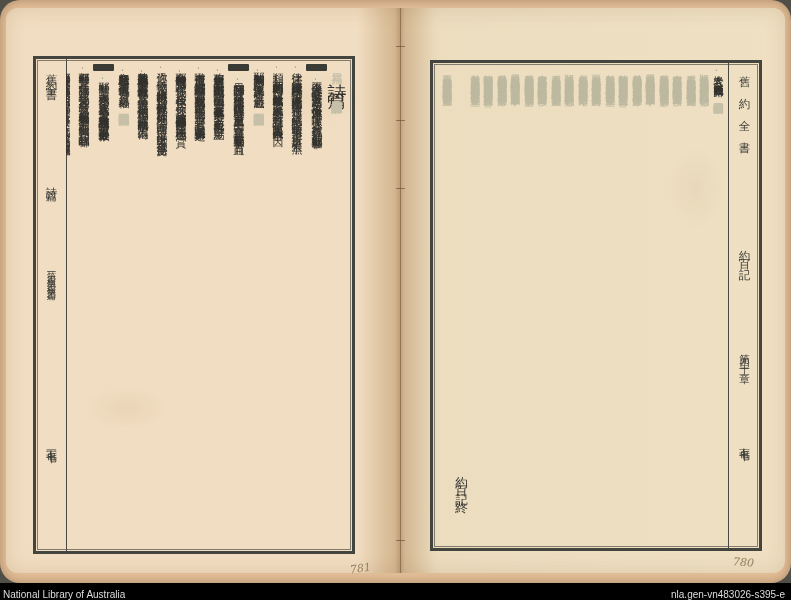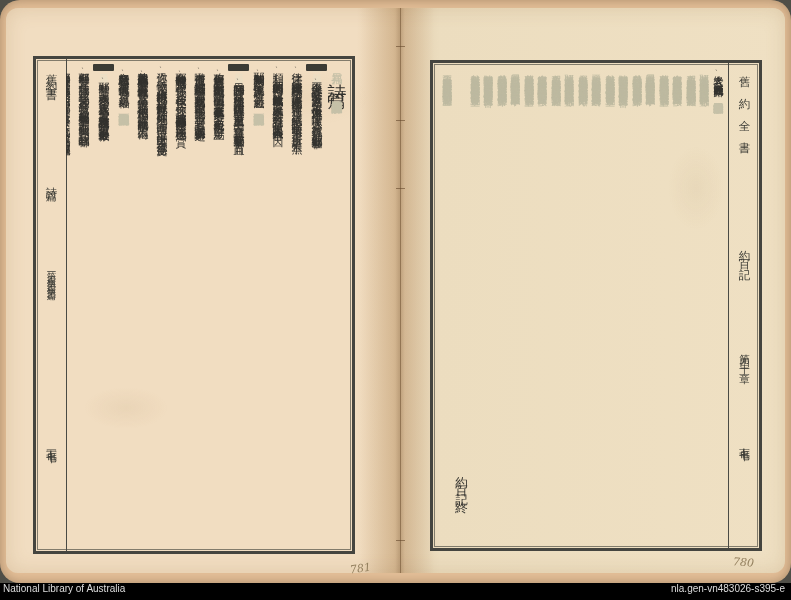--- a/index.html
+++ b/index.html
@@ -66,21 +66,21 @@
   .endmk{font-size:12.5px;letter-spacing:8px;}
 
   
   .hand{position:absolute;font-family:"DejaVu Serif",serif;font-style:italic;
         font-size:11px;color:#94805f;}
   .hand-left{left:344px;top:554px;transform:rotate(-8deg);}
   .hand-right{left:727px;top:548px;transform:rotate(4deg);}
 
   
   .bar{position:absolute;left:0;right:0;bottom:0;height:17px;background:var(--footerbg);
-       color:var(--footertx);font-size:10px;display:flex;align-items:flex-start;
+       color:var(--footertx);font-size:10px;display:flex;align-items:flex-end;
        justify-content:space-between;padding:0 6px 0 3px;box-sizing:border-box;}
 </style>
 </head>
 <body>
 
 <div class="book-under"></div>
 
 <div class="spread">
   <div class="stains"></div>
   <div class="gutter-shade"></div>

